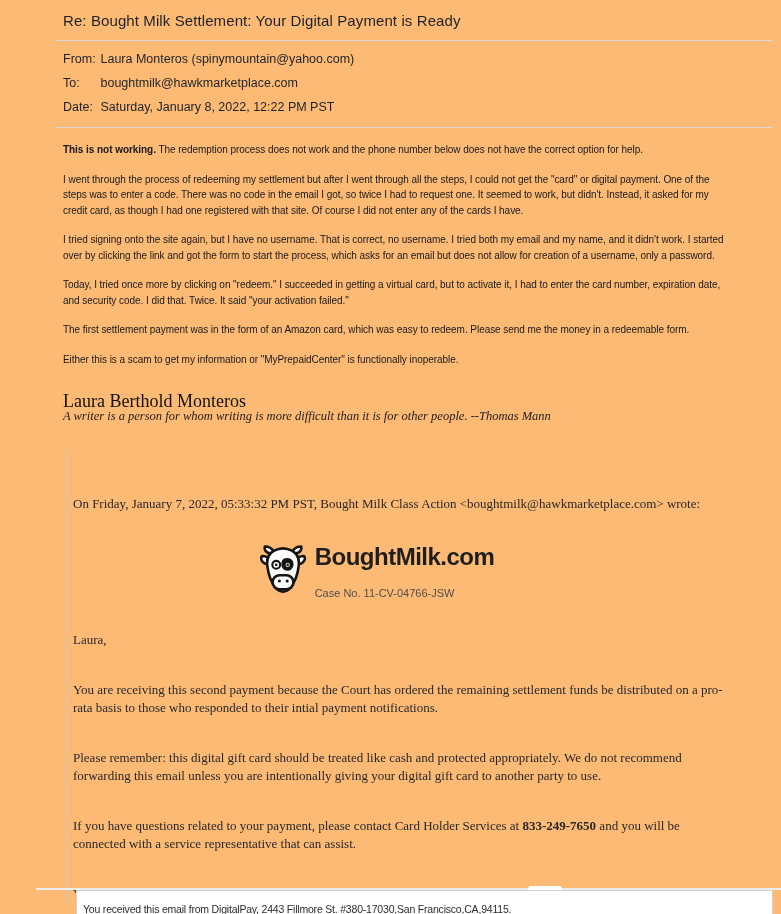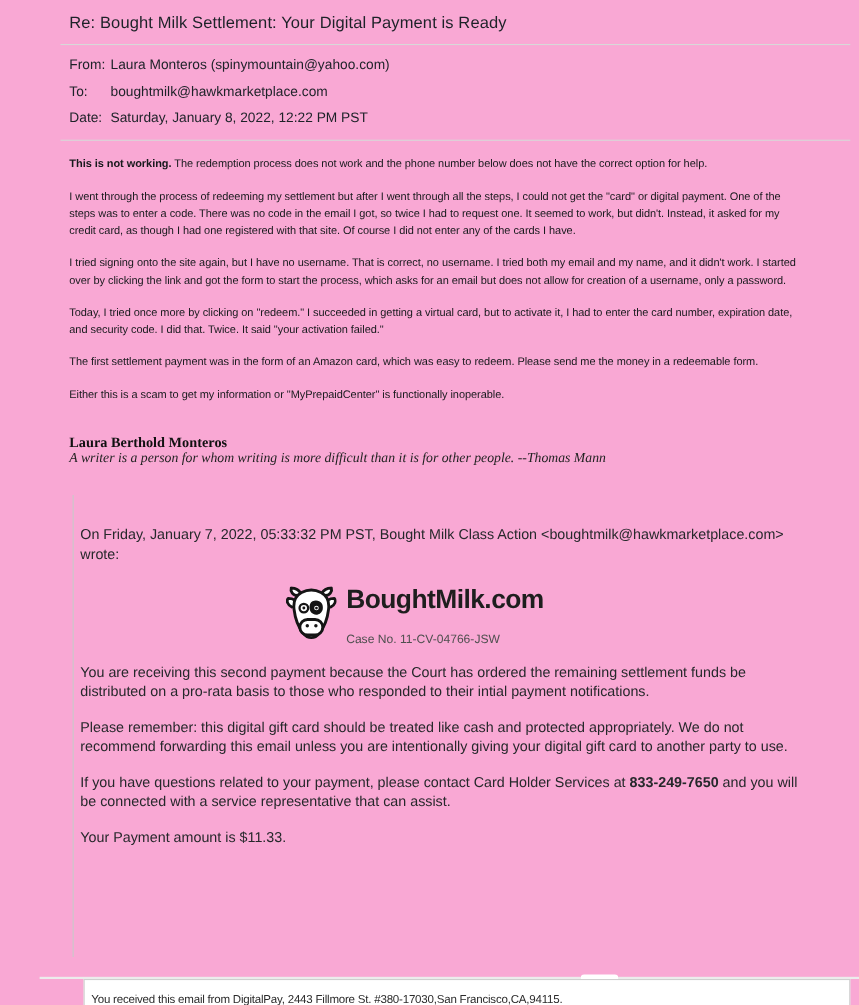--- a/index.html
+++ b/index.html
@@ -1,19 +1,19 @@
 <!DOCTYPE html>
 <html><head>
 <meta charset="utf-8">
 <style>
   * { margin:0; padding:0; box-sizing:border-box; }
   html,body { background:#fff; }
   .page {
     position:relative; width:781px; height:914px; overflow:hidden;
-    background:#f9a8d4; color:#1d2228;
+    background:#fdba74; color:#1d2228;
     font-family:"Liberation Sans", sans-serif;
   }
   .content { padding:0 40px 0 63px; }
 
   h1.subject {
     font-size:15px; font-weight:400; color:#1d2228;
     margin:12px 0 11px; letter-spacing:.1px;
   }
   .rule {
     border:0; border-top:1px solid #d8d8d8;
@@ -24,28 +24,28 @@
   .hdr-label { display:inline-block; width:34px; color:#1d2228; }
   .hdr-value { color:#1d2228; }
 
   .reply p {
     font-size:10px; line-height:15.5px; letter-spacing:-.05px;
     margin:14px 0; width:672px; color:#17191c;
   }
   .reply .lead { font-weight:700; }
 
   .signature { margin-top:27px; font-family:"Liberation Serif", serif; }
-  .sig-name { font-size:13px; font-weight:700; line-height:15px; color:#111; }
+  .sig-name { font-size:18px; font-weight:400; line-height:15px; color:#111; }
   .sig-quote { font-size:12.5px; font-style:italic; line-height:15px; color:#222; }
 
   .quoted {
     margin:26px 8px 0 3px; border-left:1px solid #c9c9c9;
     padding:13px 8px 0 6px; min-height:420px;
   }
-  .quoted p { font-size:13px; line-height:18px; margin:14px 0; max-width:667px; color:#26282b; }
+  .quoted p { font-size:13px; line-height:18px; margin:32px 0; max-width:667px; color:#26282b;font-family:Liberation Serif, serif; }
   .quote-header { font-size:13px; line-height:17px; margin:0 0 6px; color:#26282b; }
 
   .logo-row {
     display:flex; align-items:center; gap:9px;
     width:fit-content; margin:20px auto 0; transform:translateX(-22px);
   }
   .brand-text { line-height:1; }
   .brand-name { font-size:24px; font-weight:700; color:#1e1e1e; letter-spacing:-.5px; }
   .brand-case { font-size:11px; color:#4f4f4f; margin-top:19px; }
 
@@ -122,20 +122,21 @@
               <circle cx="52" cy="69" r="3" fill="#151515" stroke="none"></circle>
             </g>
           </svg>
         </span>
         <div class="brand-text">
           <div class="brand-name">BoughtMilk.com</div>
           <div class="brand-case">Case No. 11-CV-04766-JSW</div>
         </div>
       </div>
 
+      <p>Laura,</p>
       <p>You are receiving this second payment because the Court has ordered the remaining settlement funds be distributed on a pro-rata basis to those who responded to their intial payment notifications.</p>
       <p>Please remember: this digital gift card should be treated like cash and protected appropriately. We do not recommend forwarding this email unless you are intentionally giving your digital gift card to another party to use.</p>
       <p><span>If you have questions related to your payment, please contact Card Holder Services at </span><span class="phone-bold">833-249-7650</span><span> and you will be connected with a service representative that can assist.</span></p>
       <p>Your Payment amount is $11.33.</p>
 
     </div>
   </div>
 
   <div class="artifact-strip"></div>
   <div class="artifact-notch"></div>

